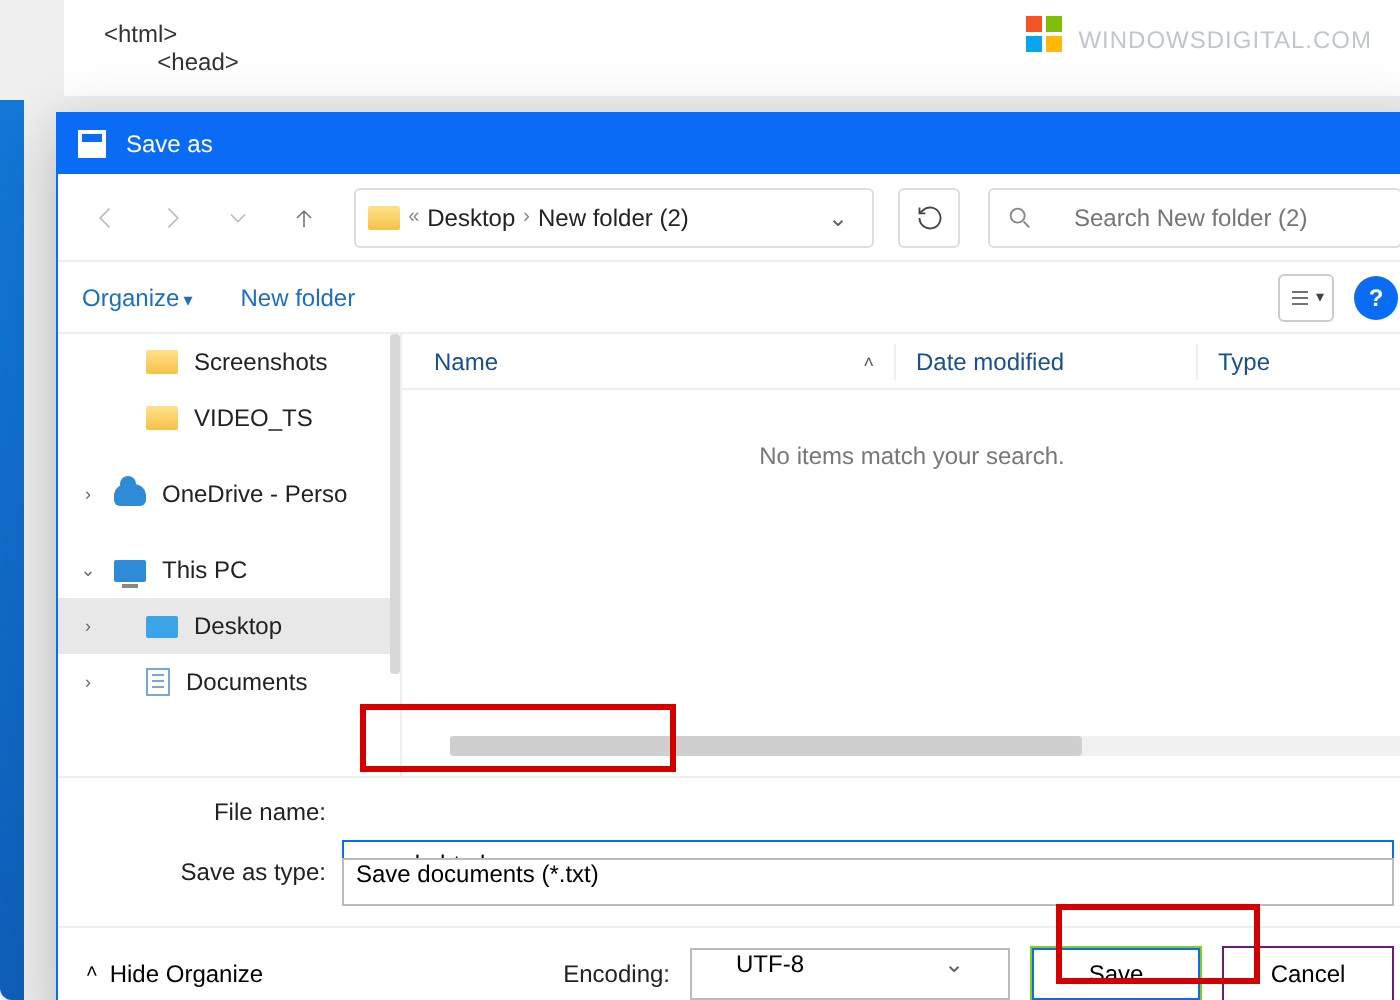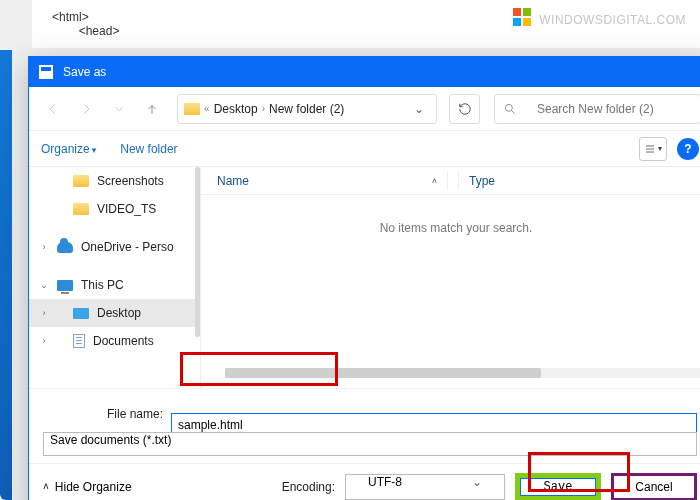--- a/index.html
+++ b/index.html
@@ -70,33 +70,33 @@
 .cols { height: 28px; display: flex; align-items: center; border-bottom: 1px solid #eee; color: #17508c; padding: 0 16px; gap: 10px; }
 .col-name { flex: 0 0 220px; display: flex; align-items: center; }
 .col-sort { font-size: 9px; color: #555; margin-left: auto; }
 .col-date { flex: 0 0 130px; }
 .col-type { flex: 0 0 80px; }
 .empty-msg { text-align: center; color: #777; padding: 26px 0; }
 .hscroll { position: absolute; bottom: 10px; left: 24px; right: 0; height: 10px; background: #f1f1f1; }
 .hscroll .thumb { position: absolute; left: 0; top: 0; height: 100%; width: 65%; background: #cfcfcf; border-radius: 2px; }
 
 .fields { border-top: 1px solid #eee; padding: 10px 14px 4px; }
-.field-row { display: flex; align-items: center; height: 30px; gap: 8px; }
+.field-row { display: flex; align-items: flex-start; height: 30px; gap: 8px; }
 .field-label { width: 120px; text-align: right; color: #222; }
 .field-input { flex: 1; height: 24px; border: 1px solid #0a6cf5; padding: 0 6px; outline: none; margin-top: 21px; }
 .field-select { flex: 1; height: 24px; border: 1px solid #bbb; padding: 0 6px; background: #fff; }
 
 .bottombar { height: 46px; border-top: 1px solid #eee; display: flex; align-items: center; padding: 0 14px; gap: 10px; }
 .hide-folders { display: flex; align-items: center; gap: 6px; }
 .hide-folders .chev { font-size: 10px; }
 .spacer { flex: 1; }
 .enc-label { color: #222; }
 .enc-select { width: 160px; height: 26px; border: 1px solid #bbb; background: #fff; padding: 0 22px; }
-.btn { width: 86px; height: 28px; border: 3px solid #701a75; background: #fff; display: flex; align-items: center; justify-content: center; }
-.btn.primary { border: 5px solid #84cc16; box-shadow: inset 0 0 0 1px #0a6cf5; font-family: Liberation Mono, monospace; }
+.btn { width: 86px; height: 28px; border: 1px solid #701a75; background: #fff; display: flex; align-items: center; justify-content: center; }
+.btn.primary { border: 1px solid #84cc16; box-shadow: inset 0 0 0 1px #0a6cf5; }
 
 .hl { position: absolute; border: 3px solid #d40000; z-index: 10; pointer-events: none; }
 .hl1 { top: 352px; left: 180px; width: 158px; height: 34px; }
 .hl2 { top: 452px; left: 528px; width: 102px; height: 40px; }
 
 .left-edge { position: absolute; top: 50px; left: 0; width: 12px; bottom: 0; background: linear-gradient(#1378d8,#0e5fb8); z-index: 1; border-radius: 0 0 0 6px; }
 </style>
 </head>
 <body>
 
@@ -215,36 +215,38 @@
       <div class="sb-scroll"></div>
     </div>
 
     <div class="filepane">
       <div class="cols">
         <div class="col-name">
             <span>Name</span>
             <span class="col-sort">˄</span>
           </div>
         <div style="border-left:1px solid #eee;height:18px"></div>
+        <div class="col-date">Date modified</div>
         <div style="border-left:1px solid #eee;height:18px"></div>
         <div class="col-type">Type</div>
       </div>
       <div class="empty-msg">No items match your search.</div>
       <div class="hscroll">
           <div class="thumb"></div>
         </div>
     </div>
   </div>
 
   <div class="fields">
     <div class="field-row">
       <div class="field-label">File name:</div>
       <input class="field-input" value="sample.html" style="">
     </div>
     <div class="field-row">
+      <div class="field-label">Save as type:</div>
       <div class="field-select">Save documents (*.txt)</div>
     </div>
   </div>
 
   <div class="bottombar">
     <div class="hide-folders">
       <span class="chev">˄</span>
       <span>Hide Organize</span>
     </div>
     <div class="spacer"></div>

